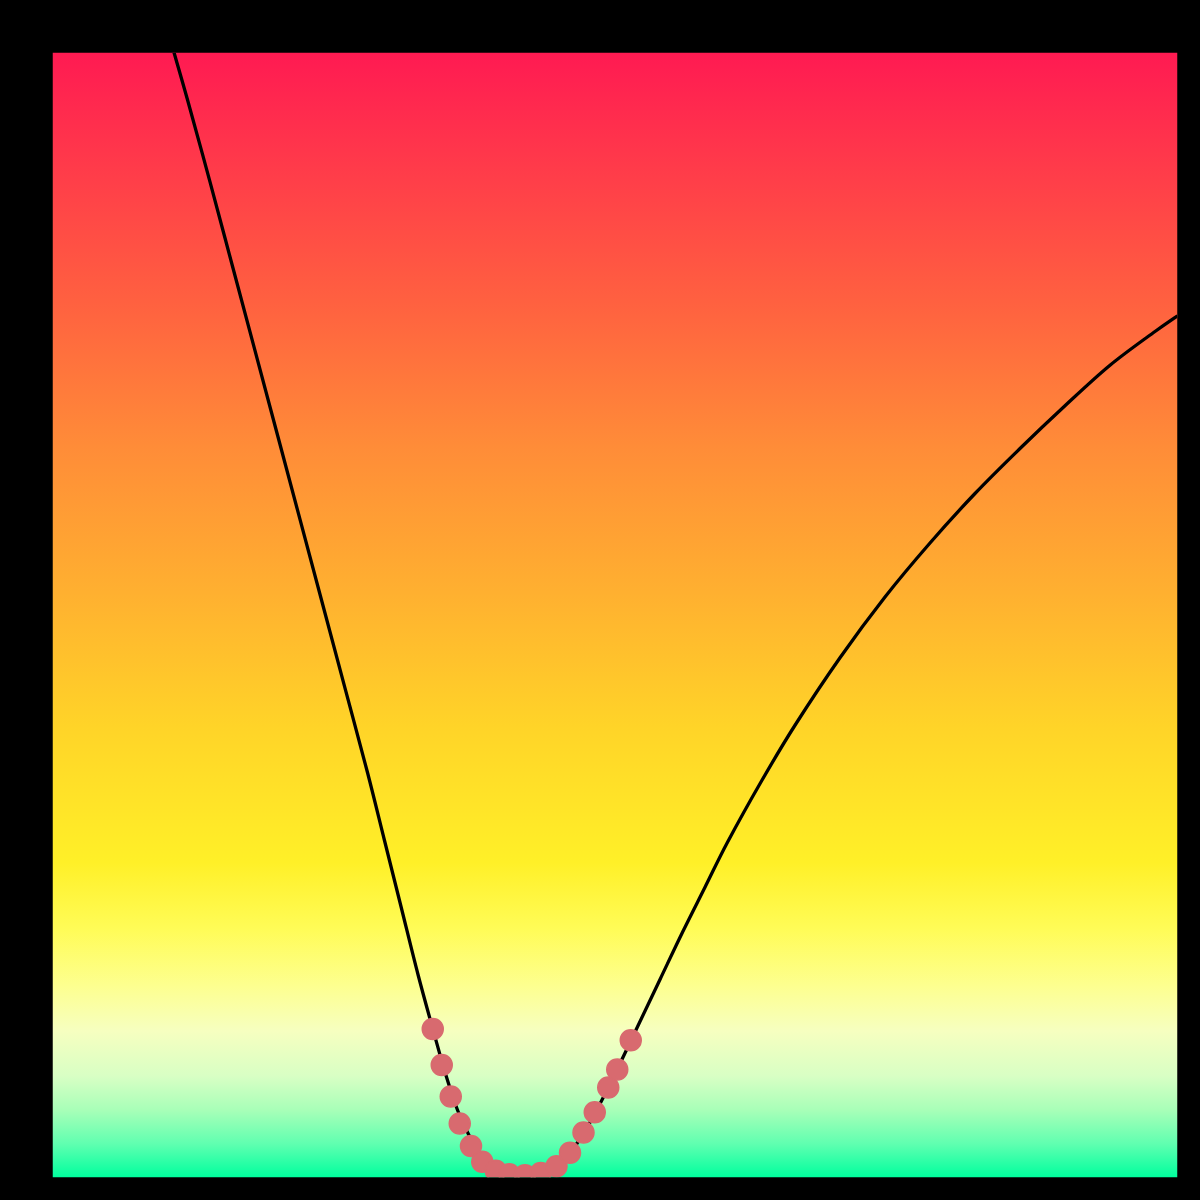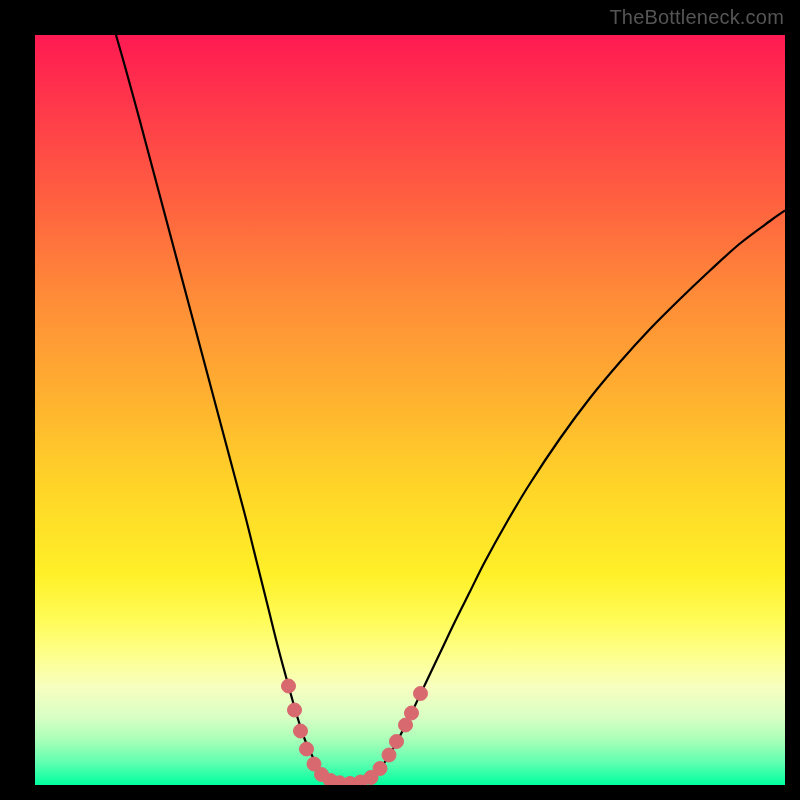--- a/index.html
+++ b/index.html
@@ -83,14 +83,13 @@
           <circle cx="336.00" cy="742.50" r="7" fill="#d86a6f" stroke="#d86a6f"></circle>
           <circle cx="345.00" cy="733.50" r="7" fill="#d86a6f" stroke="#d86a6f"></circle>
           <circle cx="354.00" cy="720.00" r="7" fill="#d86a6f" stroke="#d86a6f"></circle>
           <circle cx="361.50" cy="706.50" r="7" fill="#d86a6f" stroke="#d86a6f"></circle>
           <circle cx="370.50" cy="690.00" r="7" fill="#d86a6f" stroke="#d86a6f"></circle>
           <circle cx="376.50" cy="678.00" r="7" fill="#d86a6f" stroke="#d86a6f"></circle>
           <circle cx="385.50" cy="658.50" r="7" fill="#d86a6f" stroke="#d86a6f"></circle>
         </g>
     </svg>
   </div>
-  <div class="attribution">TheBottleneck.com</div>
 </div>
 
 </body></html>

